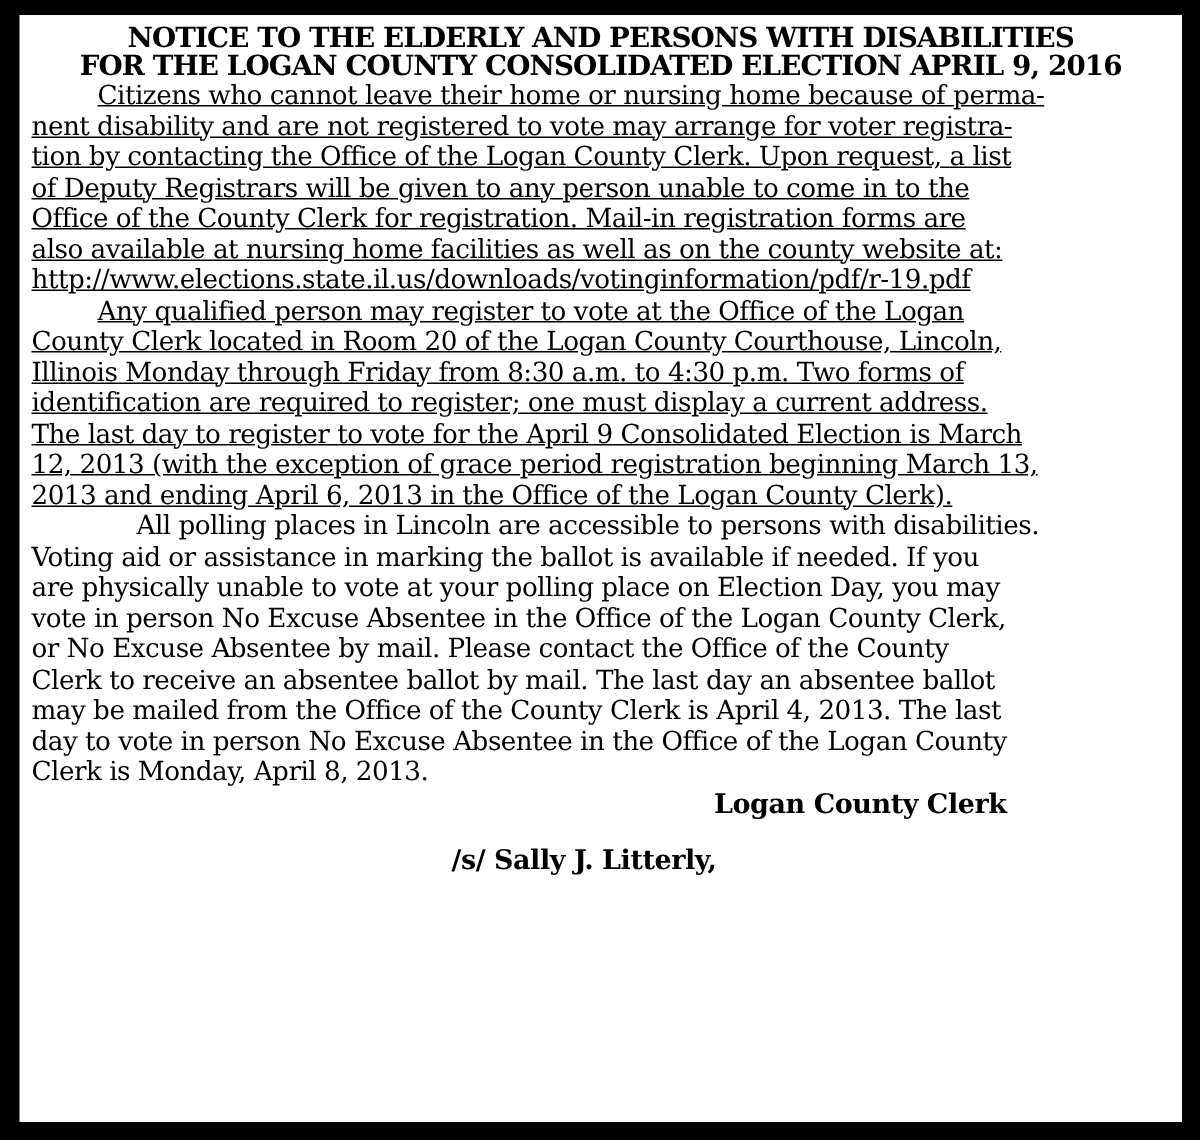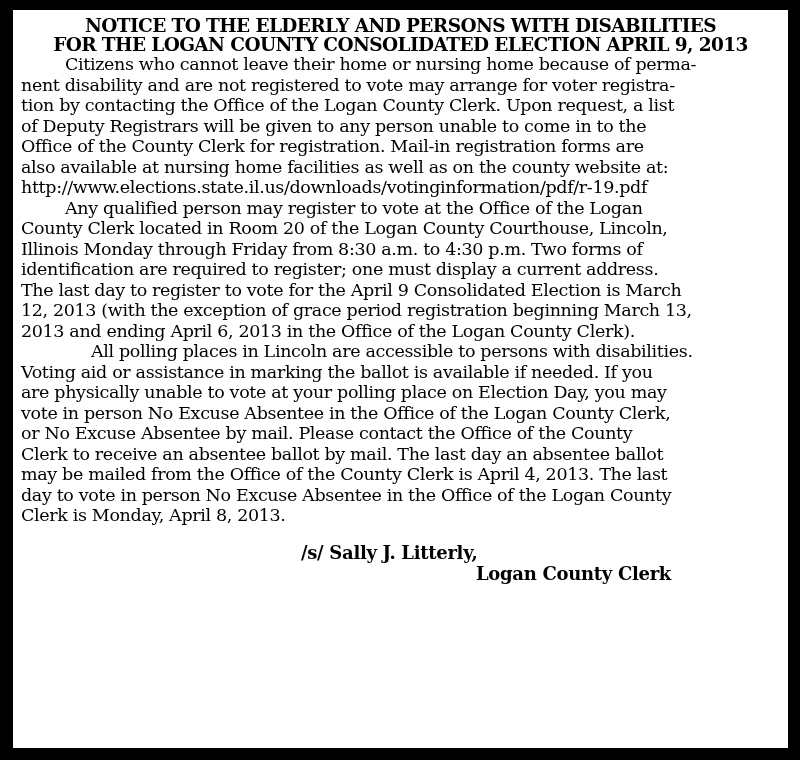--- a/index.html
+++ b/index.html
@@ -33,42 +33,42 @@
     white-space: pre-line;
     letter-spacing: -0.6px;
   }
   p.body {
     margin: 0;
     font-size: 17.5px;
     line-height: 20.5px;
     white-space: pre-line;
     letter-spacing: -0.35px;
   }
-  .indent-normal { text-indent: 44px; }
+  .indent-normal { text-indent: 44px; text-decoration: underline; }
   .indent-large  { text-indent: 70px; }
   .mt-first { margin-top: 32px; }
   .mt-para  { margin-top: 26px; }
   .sig-line {
     margin: 0;
     font-size: 18px;
     line-height: 21px;
     font-weight: bold;
     letter-spacing: -0.3px;
   }
   .sig-name  { margin-top: 16px; margin-left: 280px; }
   .sig-role  { margin-left: 455px; }
 </style>
 </head>
 <body>
 
 <div class="frame">
   <div class="page">
 
     <h1 class="title">NOTICE TO THE ELDERLY AND PERSONS WITH DISABILITIES
-FOR THE LOGAN COUNTY CONSOLIDATED ELECTION APRIL 9, 2013</h1>
+FOR THE LOGAN COUNTY CONSOLIDATED ELECTION APRIL 9, 2016</h1>
 
     <p class="body indent-normal mt-first">Citizens who cannot leave their home or nursing home because of perma-
 nent disability and are not registered to vote may arrange for voter registra-
 tion by contacting the Office of the Logan County Clerk.  Upon request, a list
 of Deputy Registrars will be given to any person unable to come in to the
 Office of the County Clerk for registration.  Mail-in registration forms are
 also available at nursing home facilities as well as on the county website at:
 http://www.elections.state.il.us/downloads/votinginformation/pdf/r-19.pdf</p>
 
     <p class="body indent-normal mt-para">Any qualified person may register to vote at the Office of the Logan
@@ -84,18 +84,18 @@
 are physically unable to vote at your polling place on Election Day, you may
 vote in person No Excuse Absentee in the Office of the Logan County Clerk,
 or No Excuse Absentee by mail.  Please contact the Office of the County
 Clerk to receive an absentee ballot by mail. The last day an absentee ballot
 may be mailed from the Office of the County Clerk is April 4, 2013. The last
 day to vote in person No Excuse Absentee in the Office of the Logan County
 Clerk is Monday, April 8, 2013.</p>
 
 
     <div>
+      <p class="sig-line sig-role">Logan County Clerk</p>
       <p class="sig-line sig-name">/s/ Sally J. Litterly,</p>
-      <p class="sig-line sig-role">Logan County Clerk</p>
     </div>
 
   </div>
 </div>
 
 </body></html>

